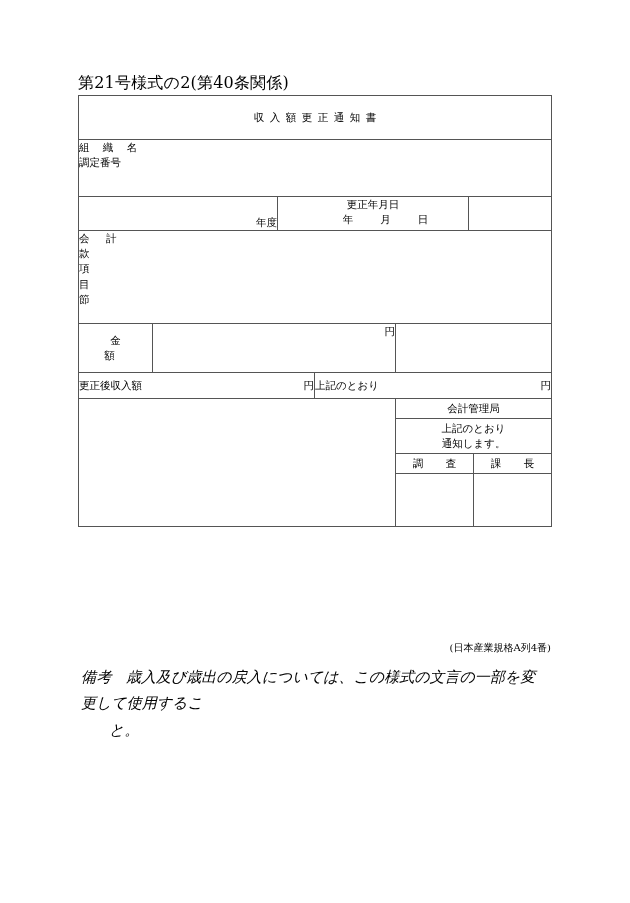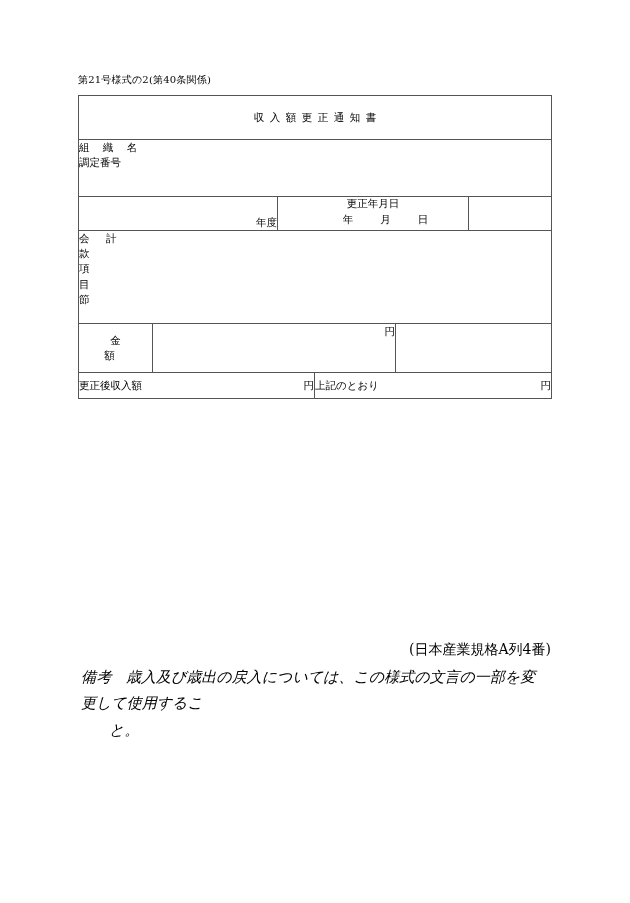--- a/index.html
+++ b/index.html
@@ -23,21 +23,21 @@
     width: 630px;
     height: 903px;
     overflow: hidden;
   }
 
   
   .form-no {
     position: absolute;
     left: 78px;
     top: 73px;
-    font-size: 10px;
+    font-size: 16px;
     letter-spacing: 0.2px;
     white-space: nowrap;
   }
 
   
   .form-table {
     position: absolute;
     left: 78px;
     top: 95px;
     width: 473px;
@@ -81,21 +81,21 @@
     text-align: right;
     padding: 0 34px 4px 0;
     white-space: nowrap;
     margin-left: 20px;
   }
   .date-cell {
     text-align: center;
     vertical-align: top !important;
     padding-top: 3px;
   }
-  .date-head { display: block; white-space: nowrap; font-family: Liberation Mono, monospace; }
+  .date-head { display: block; white-space: nowrap; }
   .date-sub {
     display: block;
     white-space: nowrap;
     letter-spacing: 1px;
   }
   .date-sub .g { display: inline-block; width: 26px; }
 
   
   .acct-row td { height: 92px; }
   .acct-list { padding: 4px 0 0 8px; border-radius: 32px; }
@@ -160,21 +160,21 @@
   }
   .stamp-sign td:last-child { border-right: 0; }
 
   
   .paper-note {
     position: absolute;
     left: 78px;
     top: 641px;
     width: 473px;
     text-align: right;
-    font-size: 14px;
+    font-size: 10px;
     white-space: nowrap;
   }
 
   
   .remark {
     position: absolute;
     left: 81px;
     top: 664px;
     width: 462px;
     font-size: 15px;
@@ -254,20 +254,50 @@
         <span class="yen-right">円</span>
         <span>更正後収入額</span>
       </td>
       <td colspan="5" class="ba-cell">
         <span class="yen-right">円</span>
         <span>上記のとおり</span>
       </td>
     </tr>
 
 
+    <tr class="appr-row">
+      <td colspan="6" class="blank-big"></td>
+      <td colspan="3">
+        <table class="stamp-table">
+          <colgroup>
+            <col style="width:50%">
+            <col style="width:50%">
+          </colgroup>
+          <tbody>
+                <tr>
+            <td colspan="2" class="stamp-office">会計管理局</td>
+          </tr>
+          <tr>
+            <td colspan="2" class="stamp-note">
+              <span>上記のとおり</span>
+              <span>通知します。</span>
+            </td>
+          </tr>
+          <tr class="stamp-roles">
+            <td class="role-sp">調　査</td>
+            <td class="role-sp">課　長</td>
+          </tr>
+          <tr class="stamp-sign">
+            <td></td>
+            <td></td>
+          </tr>
+        </tbody>
+            </table>
+      </td>
+    </tr>
   </tbody>
     </table>
 
   <div class="paper-note">(日本産業規格A列4番)</div>
 
   <div class="remark">
     <span class="remark-label">備考</span><span class="remark-gap"></span><span>歳入及び歳出の戻入については、この様式の文言の一部を変更して使用するこ</span>
     <span class="remark-cont">と。</span>
   </div>
 

